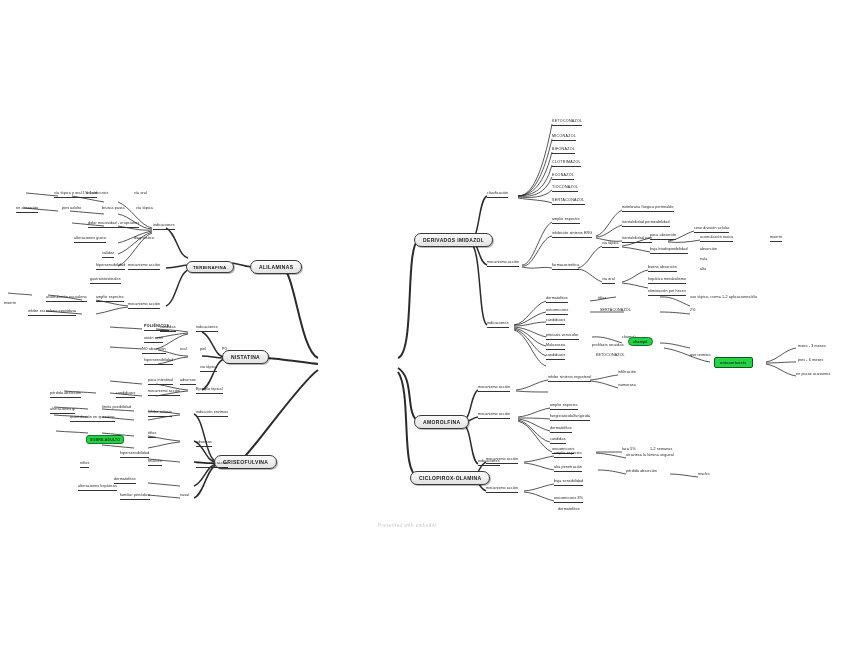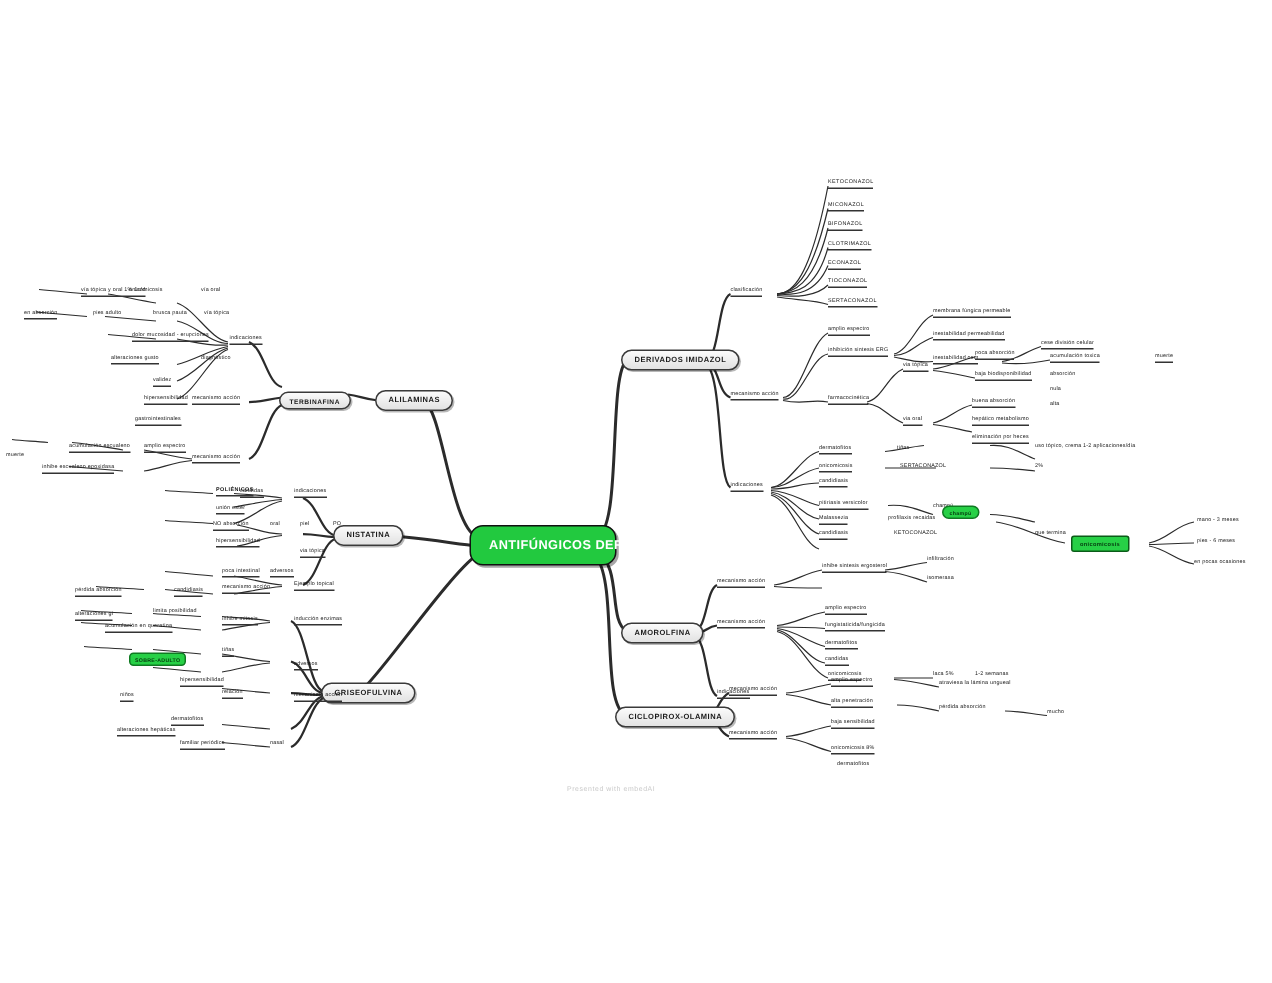--- a/index.html
+++ b/index.html
@@ -225,21 +225,20 @@
     <path d="M180,498 C168,497 160,496 148,495"></path>
     <path d="M134,411 C122,410 114,410 102,409"></path>
     <path d="M134,420 C122,419 114,418 102,417"></path>
     <path d="M134,436 C122,435 114,434 102,433"></path>
     <path d="M134,448 C122,447 114,446 102,445"></path>
     <path d="M88,409 C76,408 66,408 54,407"></path>
     <path d="M88,417 C76,416 66,416 54,415"></path>
     <path d="M88,433 C76,432 68,432 56,431"></path>
   </svg>
 
-  <div class="node central" style="left:313px;top:350px;width:72px;">ANTIFÚNGICOS DERMATOLÓGICOS</div>
 
   <div class="node cap" style="left:414px;top:233px;">DERIVADOS IMIDAZOL</div>
 
   <div class="node leaf" style="left:487px;top:192px;">clasificación</div>
 
   <div class="node leaf caps" style="left:552px;top:120px;">KETOCONAZOL</div>
   <div class="node leaf caps" style="left:552px;top:135px;">MICONAZOL</div>
   <div class="node leaf caps" style="left:552px;top:148px;">BIFONAZOL</div>
   <div class="node leaf caps" style="left:552px;top:161px;">CLOTRIMAZOL</div>
   <div class="node leaf caps" style="left:552px;top:174px;">ECONAZOL</div>

